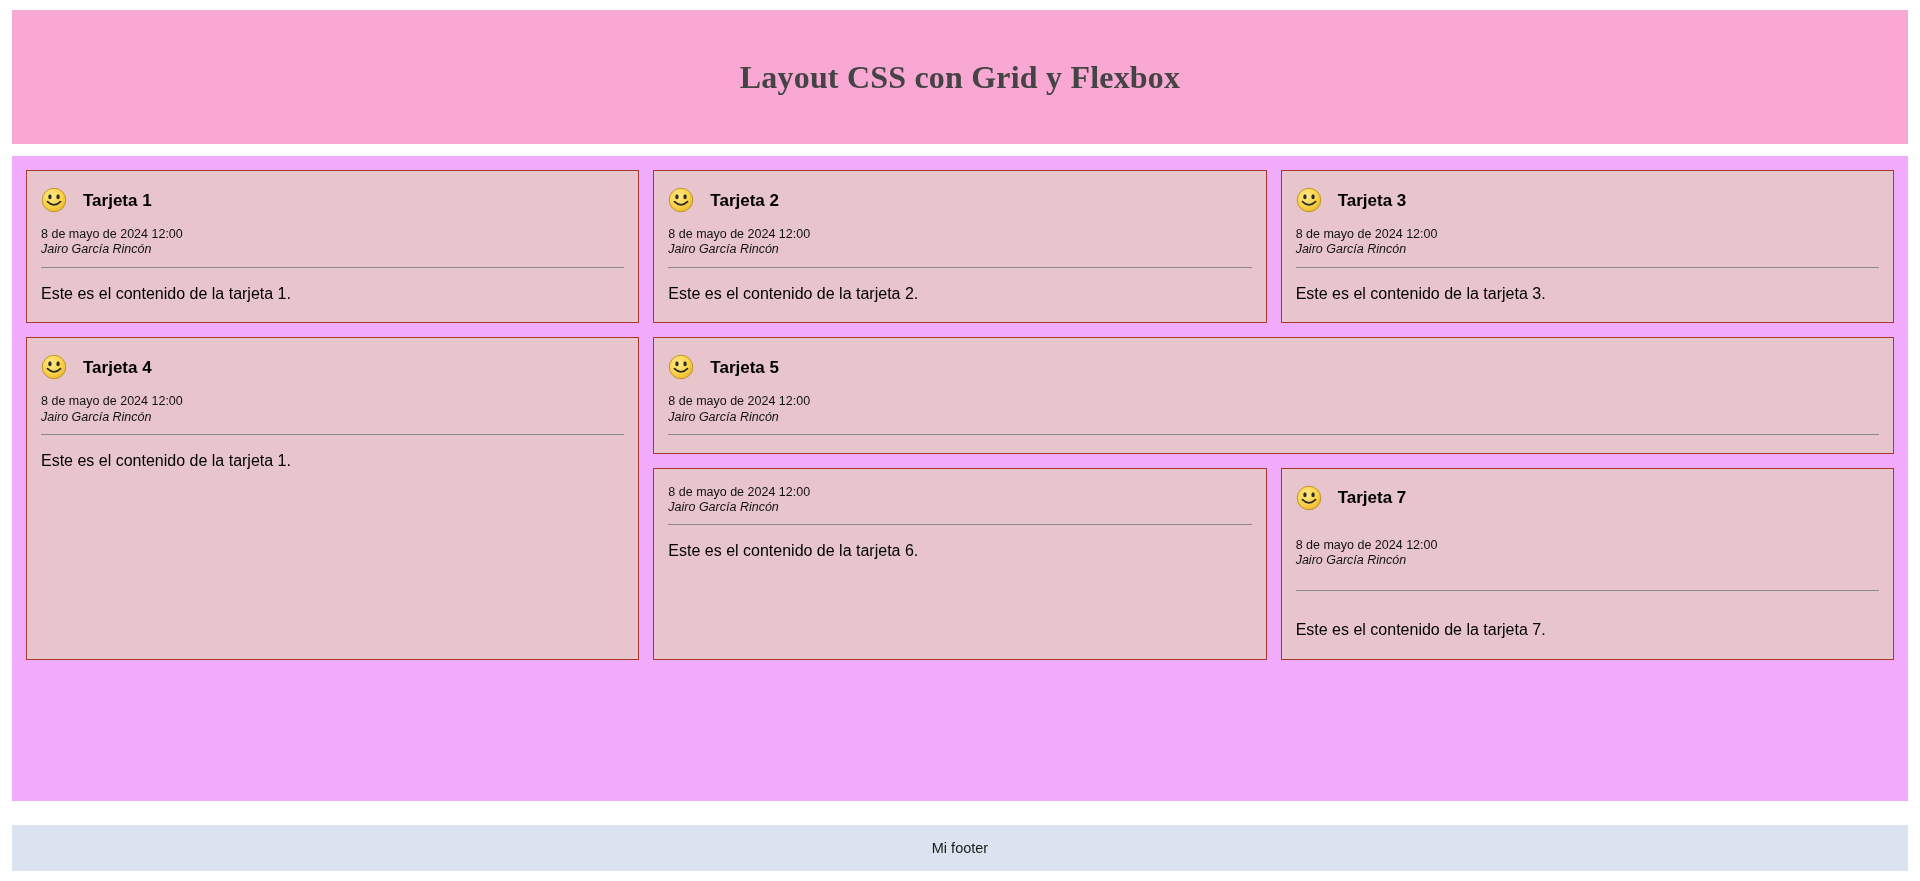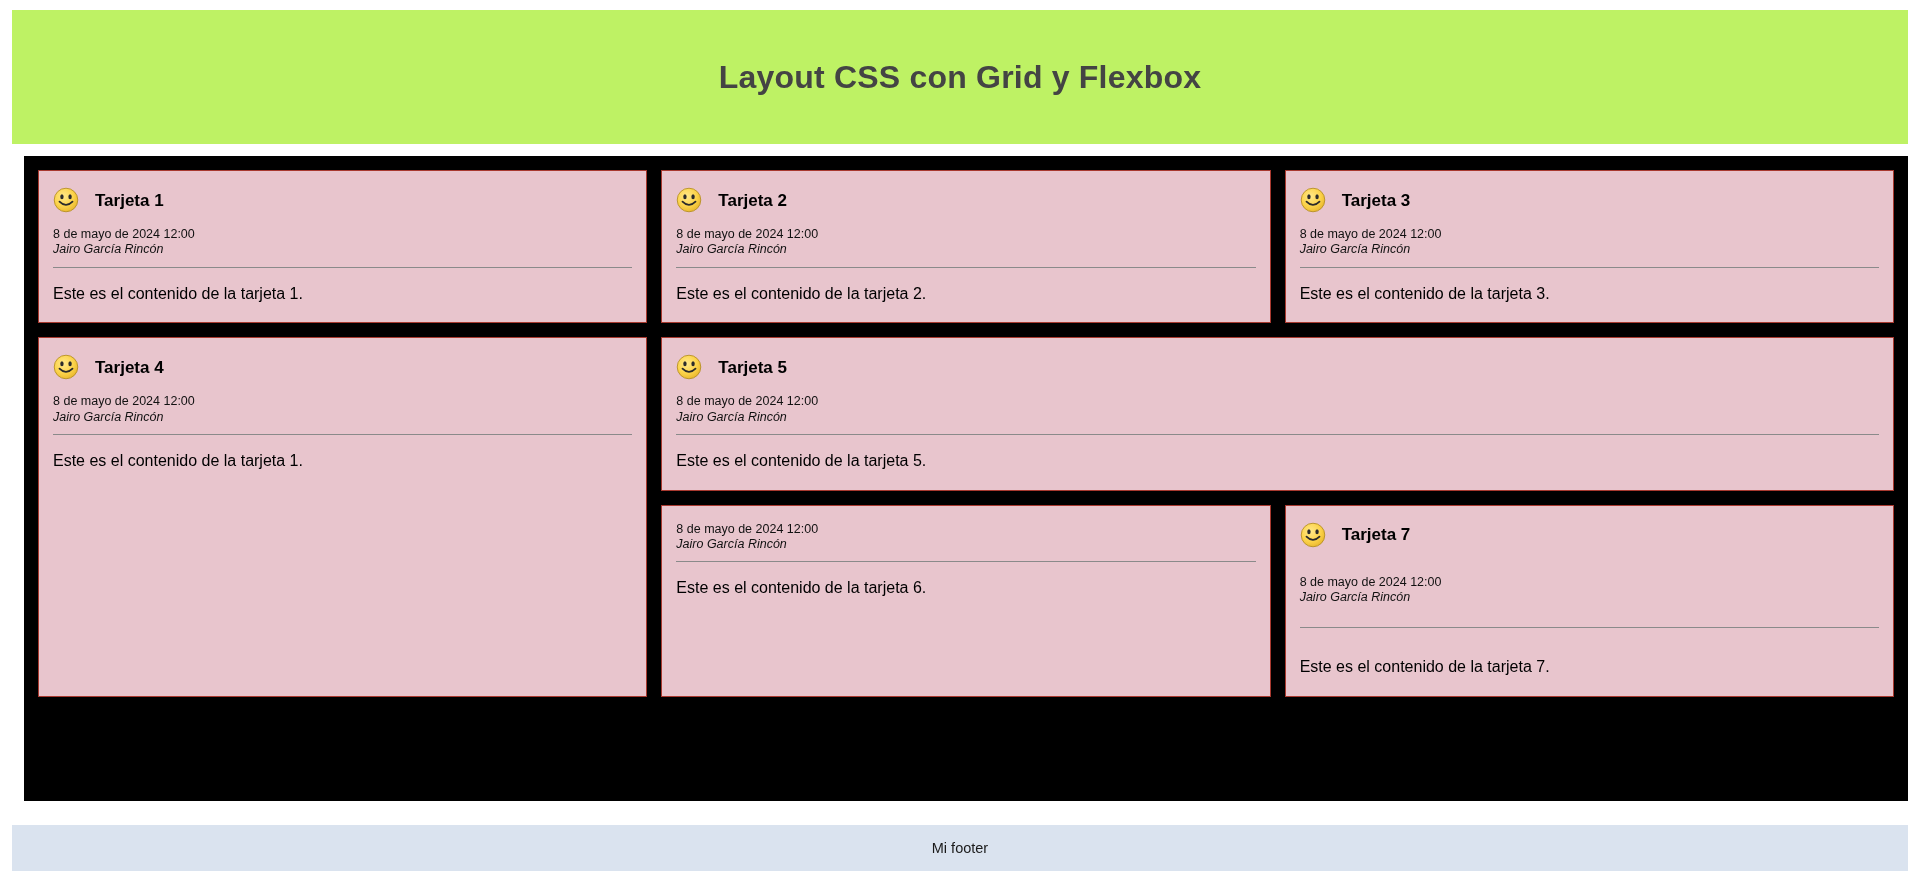--- a/index.html
+++ b/index.html
@@ -18,48 +18,48 @@
     height: 881px;
     background: #ffffff;
     padding: 10px 12px;
     display: flex;
     flex-direction: column;
     overflow: hidden;
   }
 
   
   .site-header {
-    background: #bef264;
+    background: #f9a8d4;
     height: 134px;
     display: flex;
     align-items: center;
     justify-content: center;
     flex: 0 0 auto;
+    font-family: Liberation Serif, serif;
   }
   .site-title {
     margin: 0;
     font-size: 32px;
     font-weight: bold;
     color: #444444;
     letter-spacing: 0.2px;
     text-align: center;
   }
 
   
   .main-area {
-    background: #000000;
+    background: #f0abfc;
     margin-top: 12px;
     padding: 14px;
     flex: 1 1 auto;
     display: grid;
     grid-template-columns: 1fr 1fr 1fr;
     grid-template-rows: auto auto auto;
     gap: 14px 14px;
     align-content: start;
-    margin-left: 12px;
   }
 
   .card {
     background: #e8c5cd;
     border: 1px solid #a8392f;
     padding: 16px 14px 18px 14px;
     display: flex;
     flex-direction: column;
     min-height: 0;
   }
@@ -234,21 +234,20 @@
           <ellipse cx="21" cy="12" rx="2.1" ry="3.1" fill="#2b2b2b"></ellipse>
           <path d="M8 18 Q16 26 24 18" fill="none" stroke="#2b2b2b" stroke-width="2.2" stroke-linecap="round"></path>
         </svg>
         <h2 class="card-title">Tarjeta 5</h2>
       </div>
       <div class="card-meta">
         <span>8 de mayo de 2024 12:00</span>
         <span class="card-author">Jairo García Rincón</span>
       </div>
       <hr class="card-rule">
-      <p class="card-body">Este es el contenido de la tarjeta 5.</p>
     </article>
 
     <article class="card card-6">
       <div class="card-meta">
         <span>8 de mayo de 2024 12:00</span>
         <span class="card-author">Jairo García Rincón</span>
       </div>
       <hr class="card-rule">
       <p class="card-body">Este es el contenido de la tarjeta 6.</p>
     </article>

